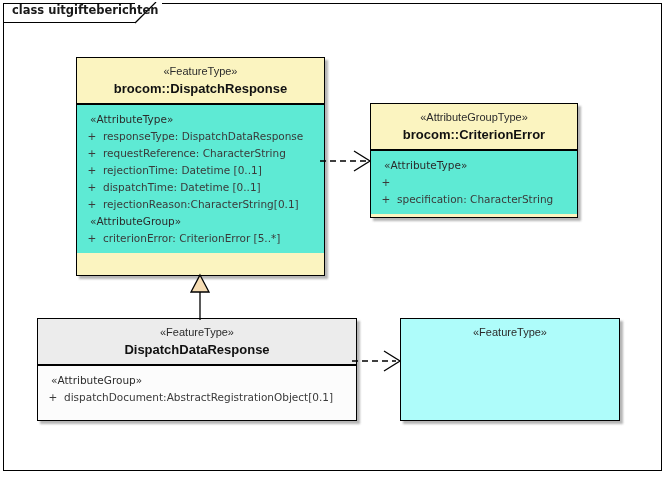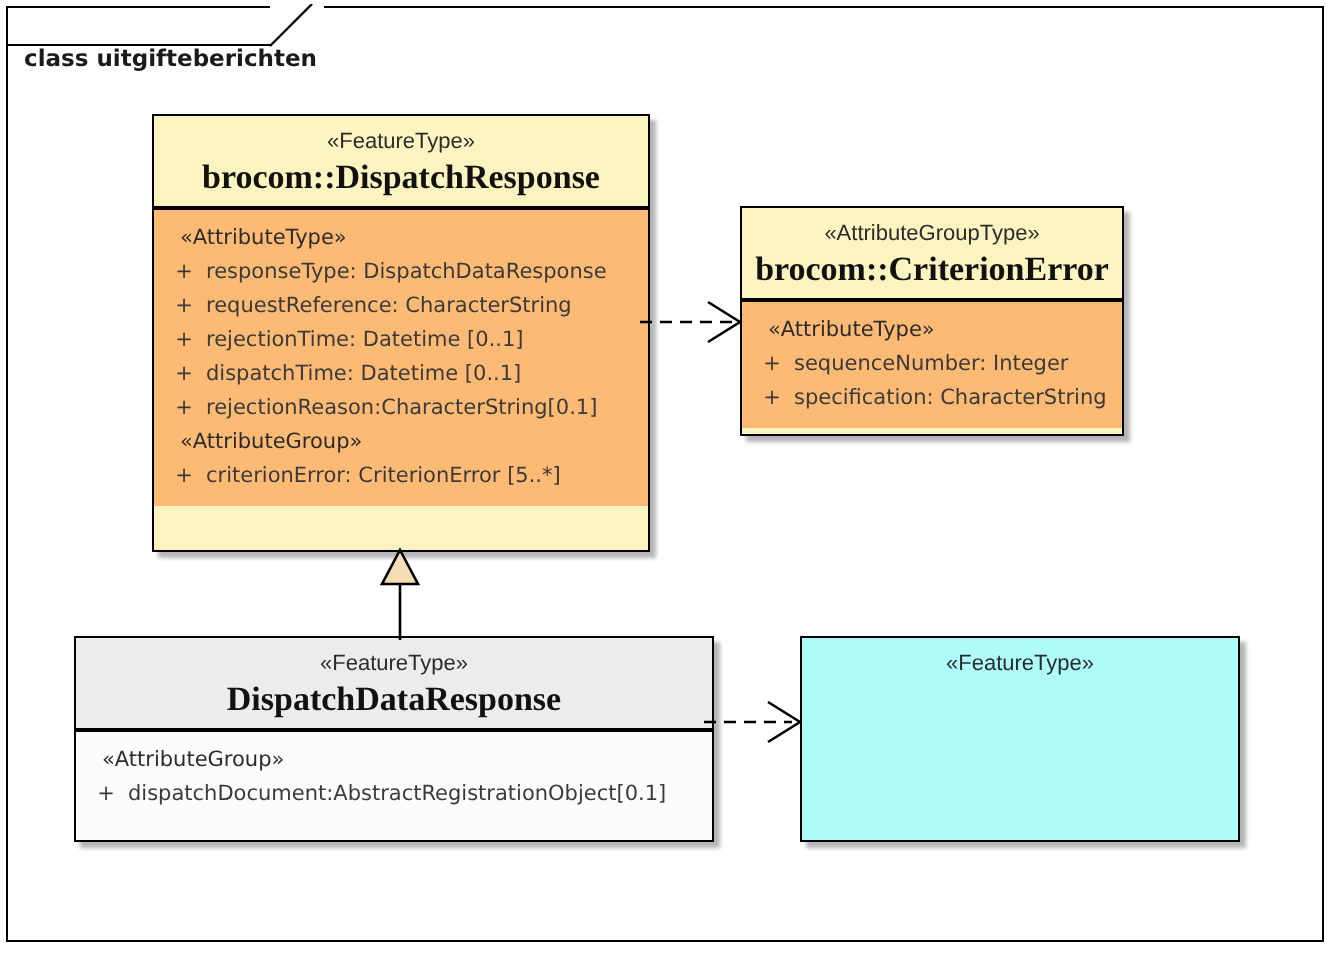--- a/index.html
+++ b/index.html
@@ -54,21 +54,21 @@
   .tab-diag {
     position: absolute;
     left: 134px;
     top: 2px;
     width: 28px;
     height: 22px;
   }
   .tab-label {
     position: absolute;
     left: 12px;
-    top: 22px;
+    top: 3px;
     font-size: 11.5px;
     font-weight: bold;
     color: #1a1a1a;
     white-space: nowrap;
     font-family: "DejaVu Sans", sans-serif;
   }
 
   
   .uml-box {
     position: absolute;
@@ -84,27 +84,27 @@
     border-bottom: 2px solid #000000;
   }
   .uml-stereo {
     font-size: 11px;
     color: #2b2b2b;
     line-height: 15px;
     white-space: nowrap;
     font-family: Liberation Sans, sans-serif;
   }
   .uml-name {
-    font-size: 17px;
+    font-size: 13px;
     font-weight: bold;
     color: #111111;
     line-height: 16px;
     white-space: nowrap;
     margin-top: 2px;
-    font-family: Liberation Serif, serif;
+    font-family: Liberation Sans, sans-serif;
   }
   .uml-name.italic {
     font-style: italic;
   }
   .uml-body {
     box-sizing: border-box;
     padding: 6px 4px 6px 4px;
   }
   .group-label {
     font-size: 10.5px;
@@ -129,36 +129,36 @@
     flex: 0 0 22px;
     color: #3a3a3a;
   }
   .attr-text {
     flex: 1 1 auto;
   }
 
   
   .fill-yellow { background: #fbf4c0; }
   .fill-yellow .uml-header { background: #fbf4c0; }
-  .fill-yellow .uml-body   { background: #fdba74; }
+  .fill-yellow .uml-body   { background: #5eead4; }
 
   .fill-cyan { background: #aefcfa; }
   .fill-cyan .uml-header { background: #aefcfa; border-bottom: none; }
   .fill-cyan .uml-body   { background: #aefcfa; }
 
   .fill-grey { background: #fcfcfc; }
   .fill-grey .uml-header { background: #ececec; }
   .fill-grey .uml-body   { background: #fcfcfc; }
 
   
   #box-dispatch-response {
     left: 76px; top: 57px; width: 249px; height: 219px;
   }
   #box-criterion-error {
-    left: 370px; top: 103px; width: 192px; height: 115px;
+    left: 370px; top: 103px; width: 208px; height: 115px;
   }
   #box-dispatch-data-response {
     left: 37px; top: 318px; width: 320px; height: 103px;
   }
   #box-abstract-registration-object {
     left: 400px; top: 318px; width: 220px; height: 103px;
   }
 
   
   .connector {
@@ -225,21 +225,20 @@
 
   <div class="uml-box fill-yellow" id="box-criterion-error">
     <div class="uml-header">
       <div class="uml-stereo">«AttributeGroupType»</div>
       <div class="uml-name">brocom::CriterionError</div>
     </div>
     <div class="uml-body">
       <div class="group-label">«AttributeType»</div>
       <div class="attr-row">
         <span class="attr-vis">+</span>
-        <span class="attr-text">sequenceNumber: Integer</span>
       </div>
       <div class="attr-row">
         <span class="attr-vis">+</span>
         <span class="attr-text">specification: CharacterString</span>
       </div>
     </div>
   </div>
 
   <div class="uml-box fill-grey" id="box-dispatch-data-response">
     <div class="uml-header">

